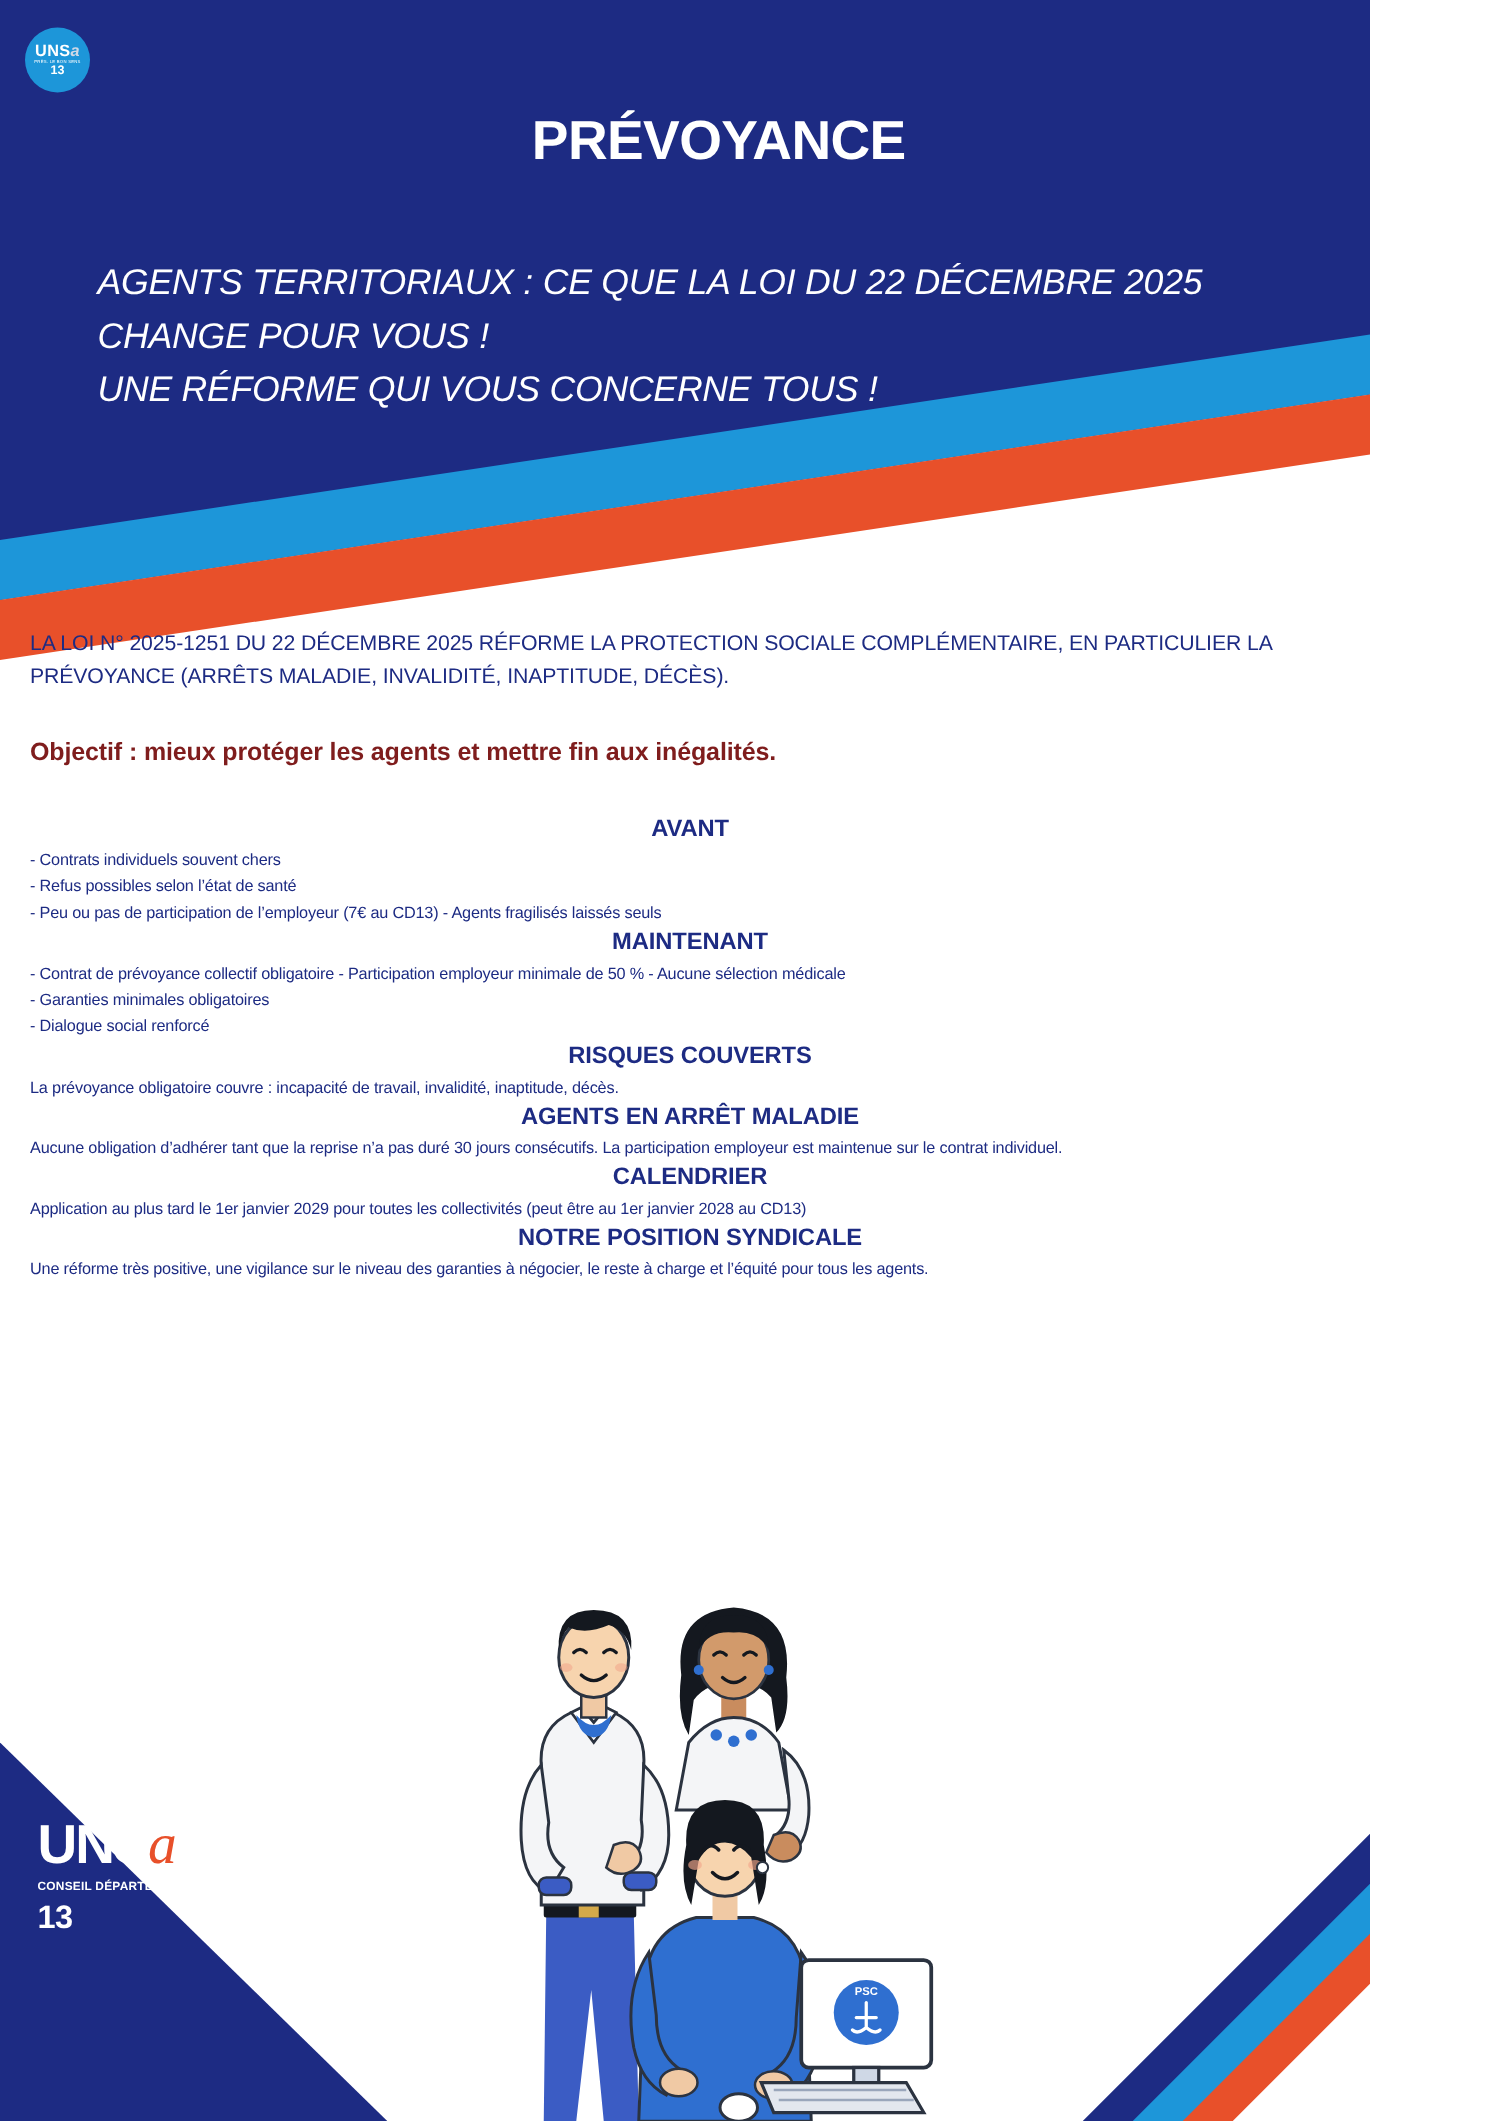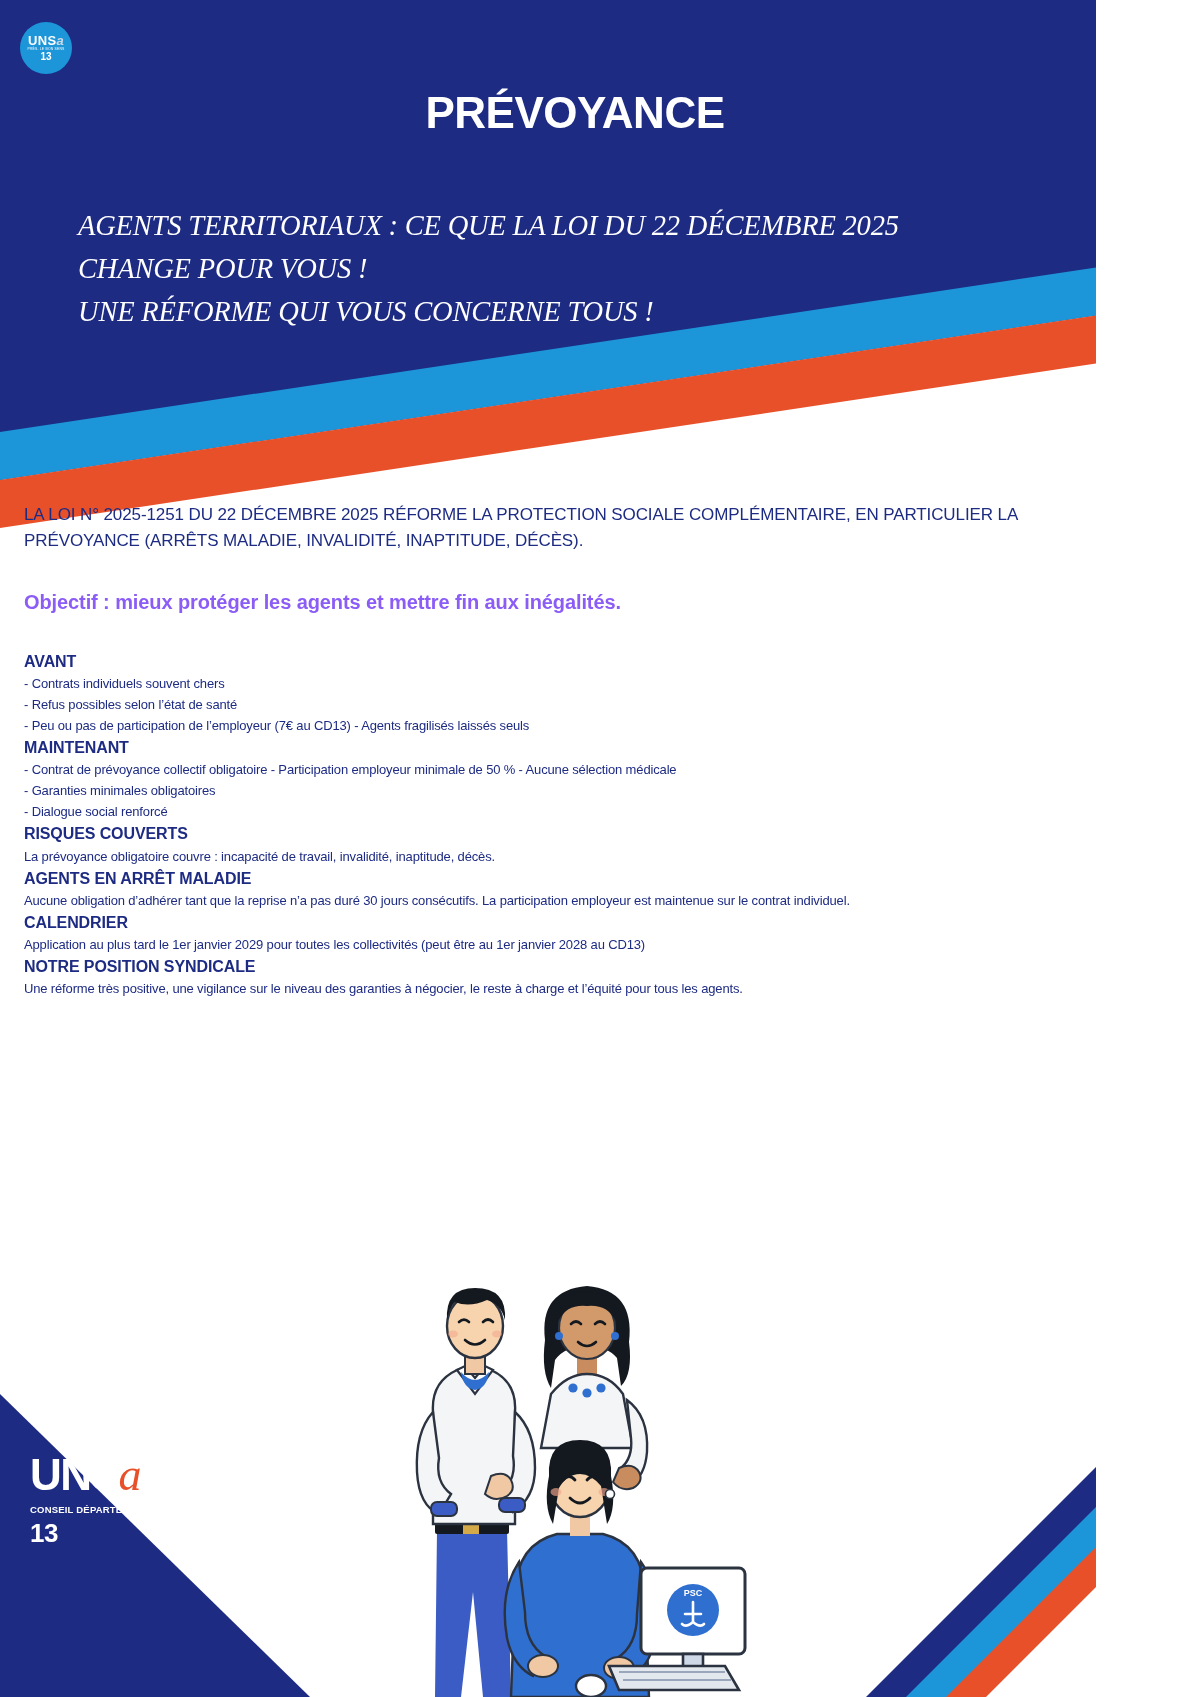--- a/index.html
+++ b/index.html
@@ -95,52 +95,52 @@
     width:1000px;
     z-index:5;
   }
   .subtitle-line {
     font-size:28.5px;
     font-style:italic;
     font-weight:normal;
     color:#ffffff;
     line-height:1.5;
     letter-spacing:-0.2px;
-    font-family:Liberation Serif, serif;
   }
 
   
   .content {
     position:absolute;
     left:24px; top:502px;
     width:1056px;
     z-index:4;
   }
   .intro {
     font-size:17px;
     font-weight:normal;
     color:#1d2b83;
     line-height:1.52;
     letter-spacing:-0.1px;
   }
   .objectif {
     font-size:20px;
     font-weight:bold;
-    color:#8b5cf6;
+    color:#7f1d1d;
     line-height:1.4;
     margin-top:34px;
     letter-spacing:-0.1px;
   }
   .sections { margin-top:34px; }
   .sec-head {
-    font-size:16px;
+    font-size:19px;
     font-weight:bold;
     color:#1d2b83;
     line-height:1.45;
     letter-spacing:-0.1px;
+    text-align:center;
   }
   .sec-body {
     font-size:13px;
     font-weight:normal;
     color:#1d2b83;
     line-height:1.62;
     letter-spacing:-0.15px;
   }
 
   

